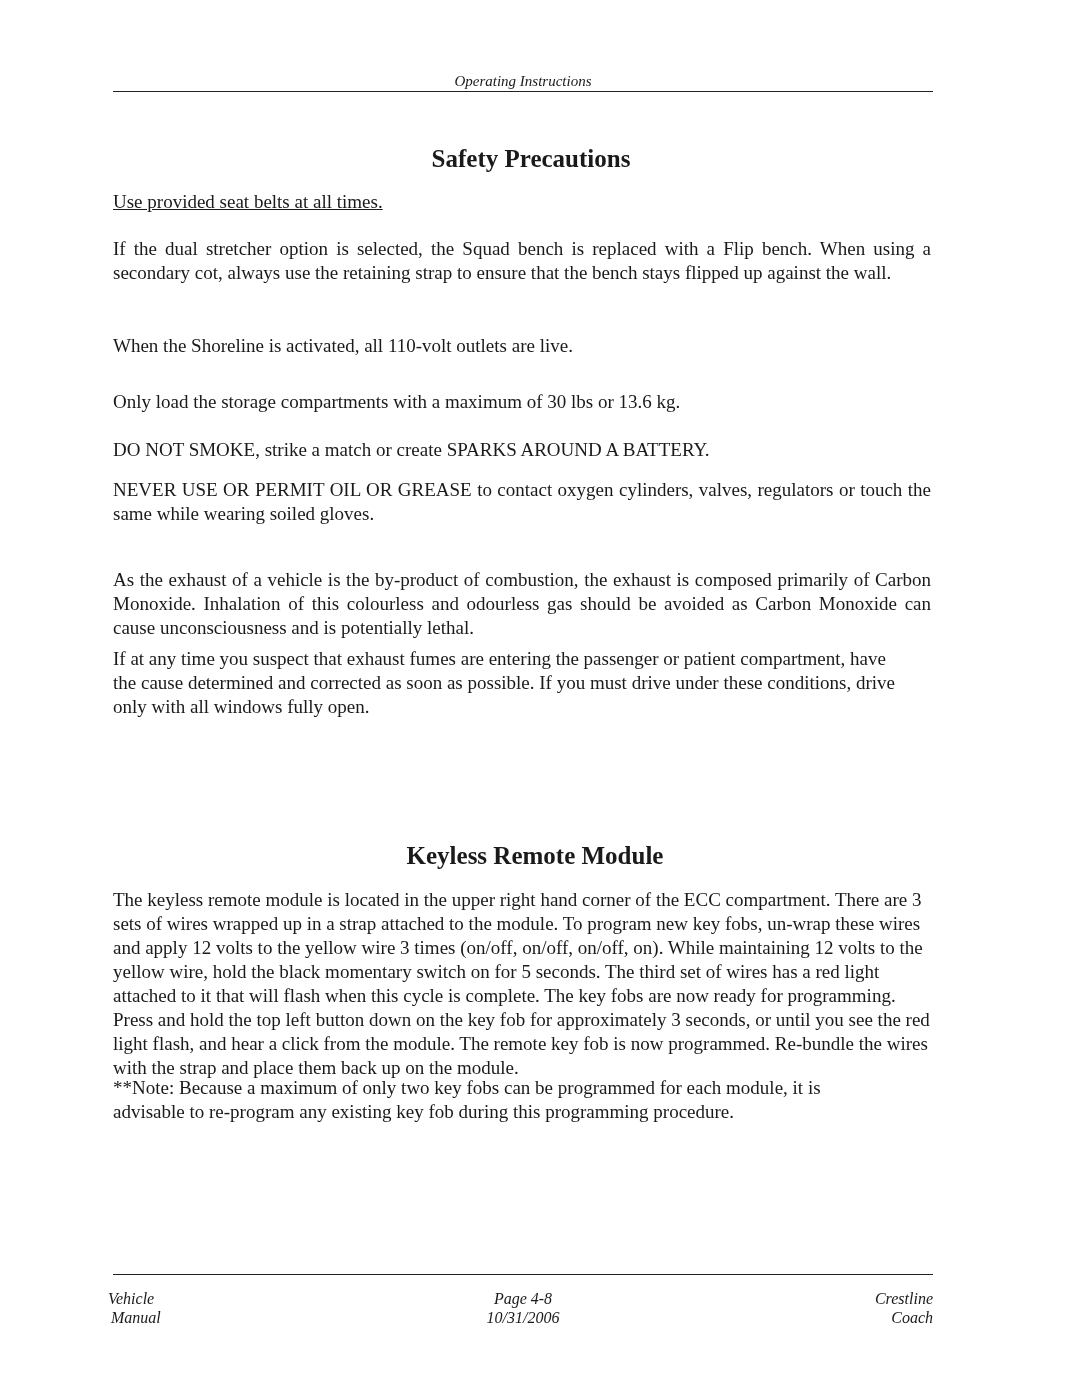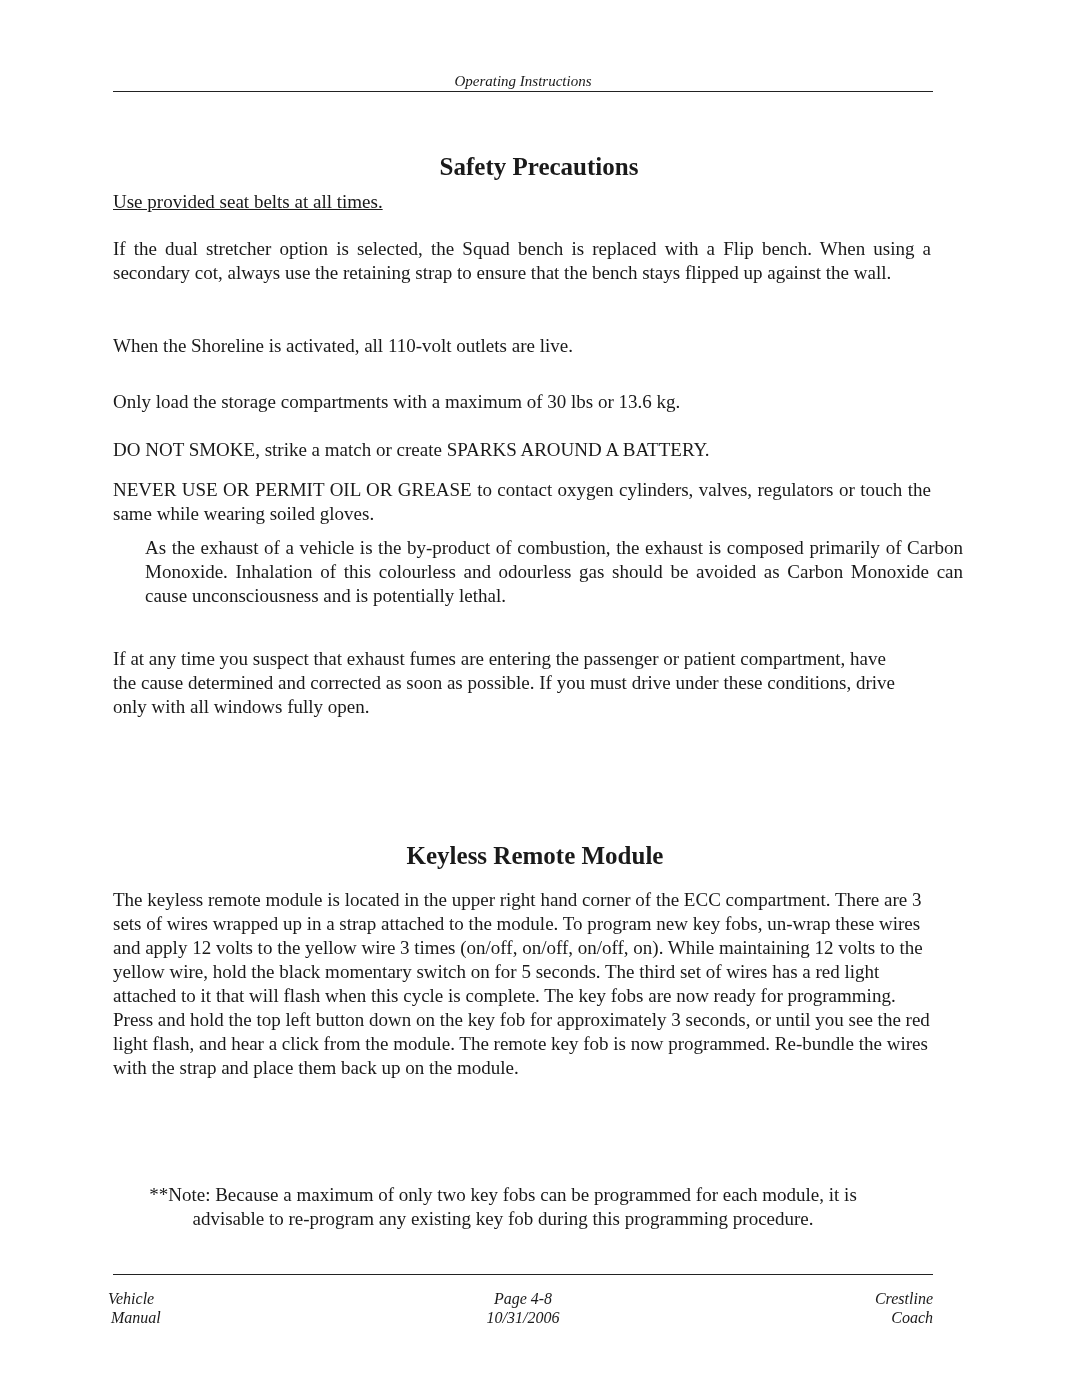--- a/index.html
+++ b/index.html
@@ -41,35 +41,35 @@
   </style>
 </head>
 <body>
 
 <div>
   <div class="header-title">Operating Instructions</div>
   <div class="header-rule"></div>
 </div>
 
 <section>
-  <h2 class="section-title" style="top:136px;margin:16px;">Safety Precautions</h2>
+  <h2 class="section-title" style="top:136px;margin:8px;">Safety Precautions</h2>
   <p class="para ragged" style="top:190px;text-decoration:underline;">Use provided seat belts at all times.</p>
   <p class="para just" style="top:237px;">If the dual stretcher option is selected, the Squad bench is replaced with a Flip bench.  When using a secondary cot, always use the retaining strap to ensure that the bench stays flipped up against the wall.</p>
   <p class="para ragged" style="top:334px;">When the Shoreline is activated, all 110-volt outlets are live.</p>
   <p class="para ragged" style="top:390px;">Only load the storage compartments with a maximum of 30 lbs or 13.6 kg.</p>
   <p class="para ragged" style="top:418px;margin-top:20px;">DO NOT SMOKE, strike a match or create SPARKS AROUND A BATTERY.</p>
   <p class="para just" style="top:478px;">NEVER USE OR PERMIT OIL OR GREASE to contact oxygen cylinders, valves, regulators or touch the same while wearing soiled gloves.</p>
-  <p class="para just" style="top:536px;margin-left:32px;">As the exhaust of a vehicle is the by-product of combustion, the exhaust is composed primarily of Carbon Monoxide.  Inhalation of this colourless and odourless gas should be avoided as Carbon Monoxide can cause unconsciousness and is potentially lethal.</p>
+  <p class="para just" style="top:568px;">As the exhaust of a vehicle is the by-product of combustion, the exhaust is composed primarily of Carbon Monoxide.  Inhalation of this colourless and odourless gas should be avoided as Carbon Monoxide can cause unconsciousness and is potentially lethal.</p>
   <p class="para ragged" style="top:647px;width:800px;">If at any time you suspect that exhaust fumes are entering the passenger or patient compartment, have the cause determined and corrected as soon as possible.  If you must drive under these conditions, drive only with all windows fully open.</p>
 </section>
 
 <section>
   <h2 class="section-title" style="top:829px;margin:12px;">Keyless Remote Module</h2>
   <p class="para ragged" style="top:888px;width:822px;">The keyless remote module is located in the upper right hand corner of the ECC compartment. There are 3 sets of wires wrapped up in a strap attached to the module. To program new key fobs, un-wrap these wires and apply 12 volts to the yellow wire 3 times (on/off, on/off, on/off, on).  While maintaining 12 volts to the yellow wire, hold the black momentary switch on for 5 seconds. The third set of wires has a red light attached to it that will flash when this cycle is complete. The key fobs are now ready for programming. Press and hold the top left button down on the key fob for approximately 3 seconds, or until you see the red light flash, and hear a click from the module. The remote key fob is now programmed. Re-bundle the wires with the strap and place them back up on the module.</p>
-  <p class="para ragged" style="top:1183px;width:780px;text-align:center;">**Note: Because a maximum of only two key fobs can be programmed for each module, it is advisable to re-program any existing key fob during this programming procedure.</p>
+  <p class="para ragged" style="top:1076px;width:780px;">**Note: Because a maximum of only two key fobs can be programmed for each module, it is advisable to re-program any existing key fob during this programming procedure.</p>
 </section>
 
 <footer>
   <div class="footer-rule"></div>
   <div class="footer-col footer-left">
     <span>Vehicle</span>
     <span>Manual</span>
   </div>
   <div class="footer-col footer-center">
     <span>Page 4-8</span>

